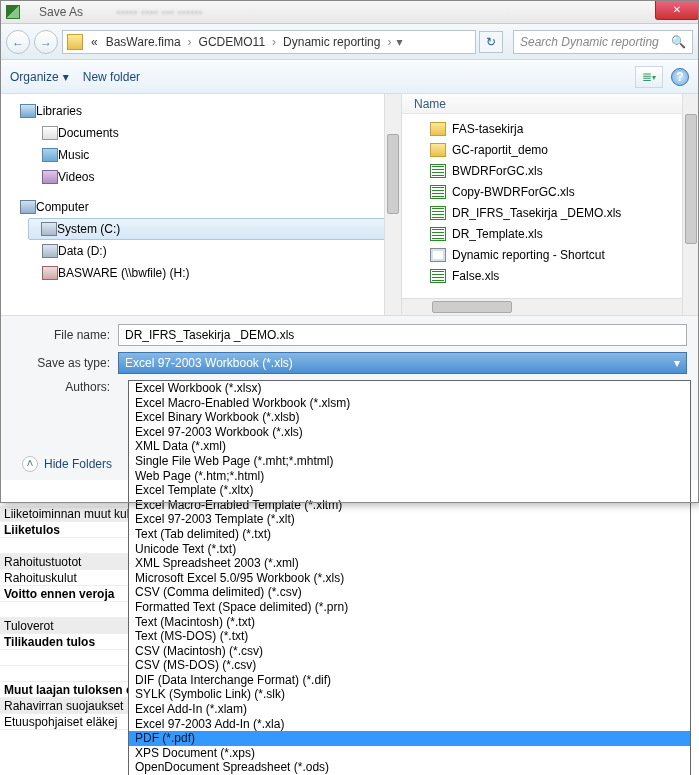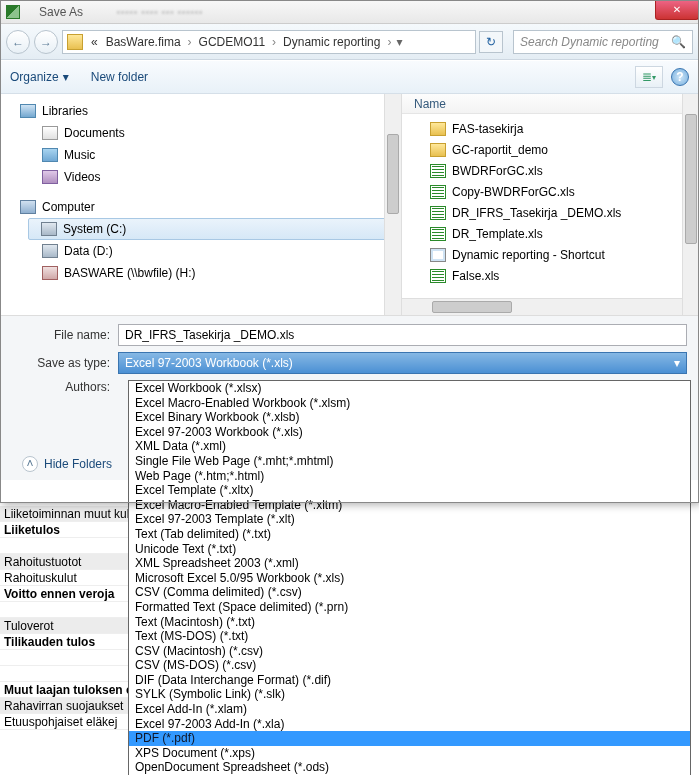--- a/index.html
+++ b/index.html
@@ -18,31 +18,31 @@
   .crumbbar { flex: 1; height: 24px; background: #fff; border: 1px solid #b8c4ce; display: flex; align-items: center; padding-left: 4px; min-width: 0; }
   .crumb-icon { width: 16px; height: 16px; background: linear-gradient(#ffe89a,#e8c050); border: 1px solid #c8a030; margin-right: 4px; }
   .crumb { padding: 0 4px; color: #333; }
   .crumb-sep { color: #888; padding: 0 3px; }
   .crumb-dd { color: #666; padding: 0 6px 0 2px; }
   .refresh { width: 24px; height: 22px; border: 1px solid #b8c4ce; background: #f3f7fa; display: flex; align-items: center; justify-content: center; color: #2060a0; margin-left:-1px; }
   .searchbox { width: 180px; height: 24px; border: 1px solid #b8c4ce; background: #fff; margin-left: 6px; display: flex; align-items: center; padding: 0 6px; color: #888; font-style: italic; }
   .search-icon { margin-left: auto; color: #5a7a95; font-style: normal; }
 
   
-  .toolbar { height: 34px; background: linear-gradient(#f8fbfe,#e8f1f8); border-bottom: 1px solid #d5dfe8; border-top: 1px solid #fff; display: flex; align-items: center; padding: 0 10px; gap: 22px; }
+  .toolbar { height: 34px; background: linear-gradient(#f8fbfe,#e8f1f8); border-bottom: 1px solid #d5dfe8; border-top: 1px solid #fff; display: flex; align-items: center; padding: 0 10px; gap: 14px; }
   .toolbtn { color: #1a4a7a; display: flex; align-items: center; gap: 4px; }
   .toolbar .right { margin-left: auto; display: flex; align-items: center; gap: 8px; }
   .iconbtn { width: 28px; height: 22px; border: 1px solid #cdd7e1; background: linear-gradient(#fff,#e8f0f6); display:flex;align-items:center;justify-content:center;color:#396;}
   .helpbtn { width: 18px; height: 18px; border-radius: 50%; border: 1px solid #3a75b0; background: radial-gradient(#cfe6f8,#74aede); color: #fff; display:flex;align-items:center;justify-content:center;font-weight:bold;}
 
   
   .main { display: flex; height: 222px; border-bottom: 1px solid #ddd; }
   .leftpane { width: 402px; border-right: 1px solid #dedede; overflow: hidden; position: relative; background:#fff; }
   .tree { padding: 6px 0 0 6px; }
-  .tree-item { display: flex; align-items: center; height: 22px; padding-left: 14px; gap: 6px; }
+  .tree-item { display: flex; align-items: center; height: 22px; padding-left: 14px; gap: 0; }
   .tree-item.child { padding-left: 36px; }
   .tree-item.selected { background: linear-gradient(#eaf3fb,#d6e8f7); border: 1px solid #a8c8e4; border-radius: 2px; margin: 0 6px 0 22px; padding-left: 12px;}
   .ti-icon { width: 16px; height: 14px; }
   .ico-lib { background: linear-gradient(#cfe3f4,#74a8d0); border:1px solid #5088b0;}
   .ico-docs { background: linear-gradient(#fff,#e0e0e0); border:1px solid #999;}
   .ico-music { background: linear-gradient(#a8d4f0,#70a8d4); border:1px solid #5088b0;}
   .ico-pics { background: linear-gradient(#f8f8d0,#d0d080); border:1px solid #a8a850;}
   .ico-vids { background: linear-gradient(#e0c8e8,#b090c0); border:1px solid #8060a0;}
   .ico-comp { background: linear-gradient(#d0e0f0,#90b0d0); border:1px solid #6080a0;}
   .ico-drive { background: linear-gradient(#e0e8f0,#a8b8c8); border:1px solid #708090;}

